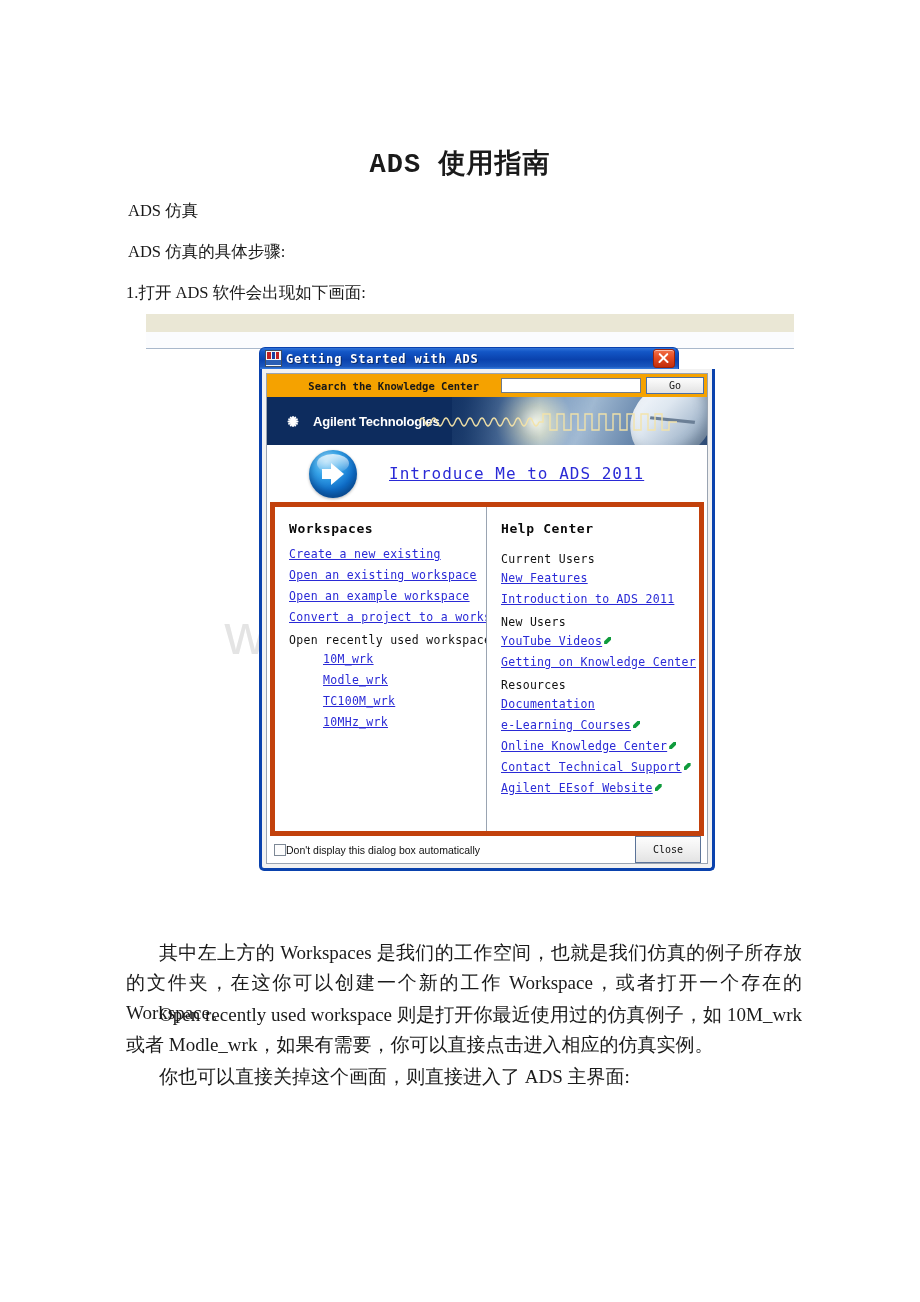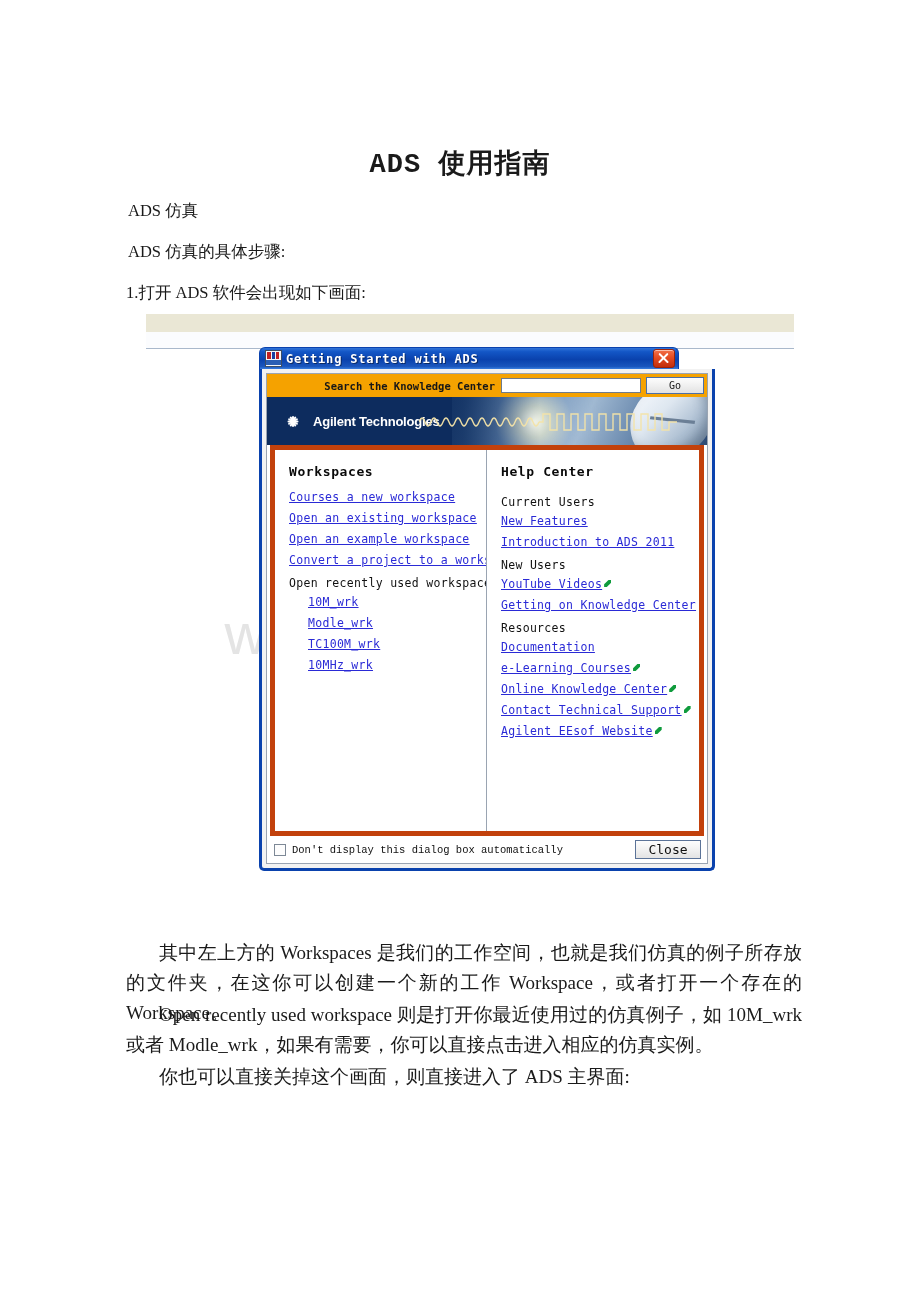--- a/index.html
+++ b/index.html
@@ -193,21 +193,21 @@
     align-items: center;
     justify-content: flex-end;
     padding-right: 3px;
     flex: 0 0 auto;
   }
   .search-label {
     font-family: "DejaVu Sans Mono", "Liberation Mono", monospace;
     font-size: 10.5px;
     font-weight: bold;
     color: #171717;
-    margin-right: 6px;
+    margin-right: 22px;
     white-space: nowrap;
   }
   .search-input {
     width: 140px;
     height: 15px;
     background: #ffffff;
     border: 1px solid #6e7b8c;
     font-family: "DejaVu Sans Mono", "Liberation Mono", monospace;
     font-size: 10px;
     padding: 0 3px;
@@ -408,21 +408,21 @@
     font-family: "DejaVu Sans Mono", "Liberation Mono", monospace;
     font-size: 11.5px;
     color: #2a2ad6;
     text-decoration: underline;
     margin-bottom: 7px;
     letter-spacing: 0.3px;
     cursor: pointer;
     white-space: nowrap;
     width: fit-content;
   }
-  .lnk.indent { margin-left: 19px; }
+  .lnk.indent { margin-left: 34px; }
   .ext {
     display: inline-block;
     width: 7px;
     height: 7px;
     margin-left: 2px;
     background: #0f9b3c;
     clip-path: polygon(0% 62%, 62% 0%, 100% 0%, 100% 38%, 38% 100%, 0% 100%);
     text-decoration: none;
     vertical-align: 1px;
   }
@@ -439,34 +439,33 @@
   .chk-box {
     width: 12px;
     height: 12px;
     border: 1px solid #7d8896;
     background: #fdfdfd;
     flex: 0 0 auto;
     cursor: pointer;
     box-sizing: border-box;
   }
   .chk-label {
-    margin-left: 6px;
-    font-family: Liberation Mono, monospace;
+    font-family: Liberation Sans, sans-serif;
     font-size: 10.5px;
     color: #101010;
     flex: 1 1 auto;
     white-space: nowrap;
   }
   .close-push {
     width: 66px;
-    height: 19px;
+    height: 27px;
     background: linear-gradient(to bottom,#fdfdfd 0%, #f1f1f1 50%, #e3e3e3 100%);
     border: 1px solid #5b7398;
     font-family: "DejaVu Sans Mono", "Liberation Mono", monospace;
-    font-size: 13px;
+    font-size: 10px;
     color: #0f0f0f;
     cursor: pointer;
     display: flex;
     align-items: center;
     justify-content: center;
     flex: 0 0 auto;
     box-sizing: border-box;
   }
 </style>
 </head>
@@ -517,26 +516,32 @@
       <svg class="wave-svg" viewBox="0 0 260 24" preserveAspectRatio="none">
         <path d="M0,12 Q3,4 6,12 T12,12 T18,12 T24,12 T30,12 T36,12 T42,12 T48,12 T54,12 T60,12
                  T66,12 T72,12 T78,12 T84,12 T90,12 T96,12 T102,12 T108,12 T114,12 T120,12" fill="none" stroke="#f3e3a8" stroke-width="1.4" opacity="0.95"></path>
         <path d="M120,12 L124,12 L124,4 L131,4 L131,20 L138,20 L138,4 L145,4 L145,20 L152,20
                  L152,4 L159,4 L159,20 L166,20 L166,4 L173,4 L173,20 L180,20 L180,4 L187,4
                  L187,20 L194,20 L194,4 L201,4 L201,20 L208,20 L208,4 L215,4 L215,20 L222,20
                  L222,4 L229,4 L229,20 L236,20 L236,4 L243,4 L243,20 L250,20 L250,12 L258,12" fill="none" stroke="#f3e3a8" stroke-width="1.4" opacity="0.95"></path>
       </svg>
     </div>
 
+    <div class="intro-row">
+      <div class="arrow-circle">
+        <span class="arrow-glyph"></span>
+      </div>
+      <span class="intro-link">Introduce Me to ADS 2011</span>
+    </div>
 
     <div class="panels">
 
       <div class="panel panel-left">
         <h3>Workspaces</h3>
-        <a class="lnk">Courses a new workspace</a>
+        <a class="lnk">Create a new existing</a>
         <a class="lnk">Open an existing workspace</a>
         <a class="lnk">Open an example workspace</a>
         <a class="lnk">Convert a project to a workspace</a>
         <div class="plain">Open recently used workspace</div>
         <a class="lnk indent">10M_wrk</a>
         <a class="lnk indent">Modle_wrk</a>
         <a class="lnk indent">TC100M_wrk</a>
         <a class="lnk indent">10MHz_wrk</a>
       </div>
 

